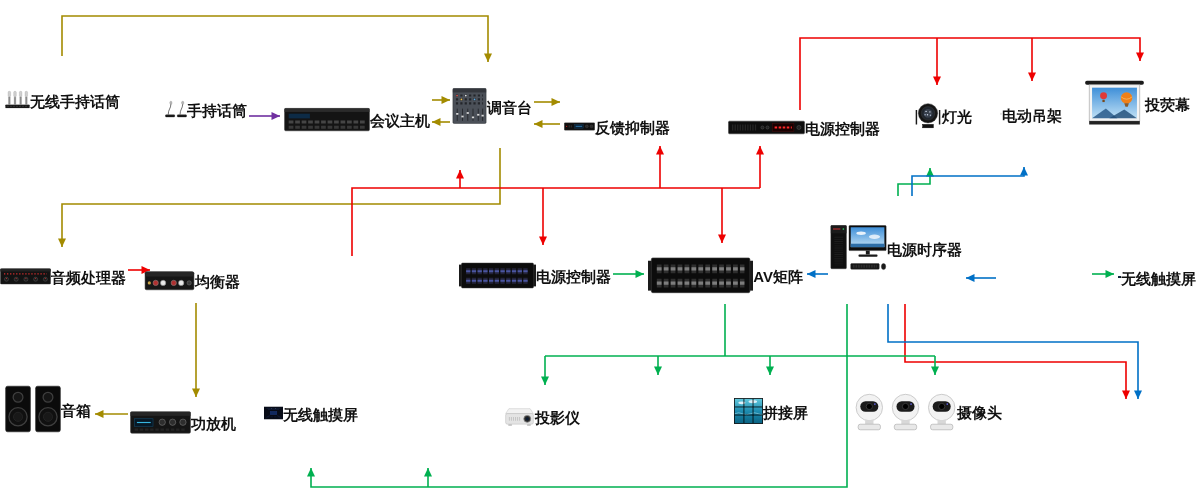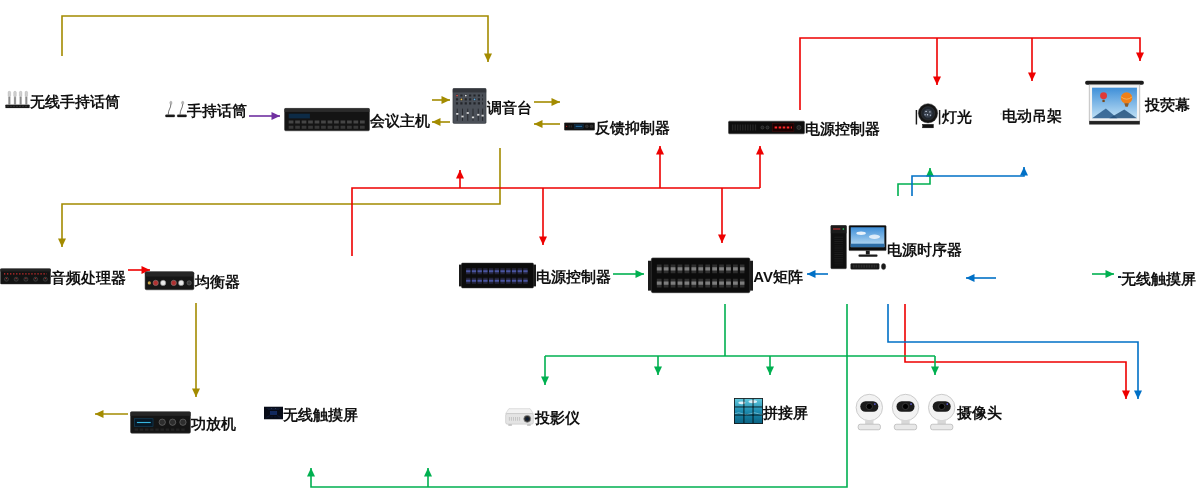--- a/index.html
+++ b/index.html
@@ -325,20 +325,33 @@
       <rect x="1" y="1" width="76" height="48" rx="6" fill="#0a0a0a" stroke="#2c2c2c"></rect>
       <rect x="8" y="6" width="58" height="38" fill="#10263e"></rect>
       <rect x="8" y="6" width="58" height="7" fill="#1c4166"></rect>
       <line x1="13" y1="22" x2="60" y2="22" stroke="#2f84c4" stroke-width="6" stroke-dasharray="8 3"></line>
       <line x1="13" y1="33" x2="60" y2="33" stroke="#1f5e8e" stroke-width="6" stroke-dasharray="8 3"></line>
       <circle cx="71.5" cy="25" r="2.2" fill="#333"></circle>
     </svg>
     <div class="lbl">无线触摸屏</div>
   </div>
 
+  <div class="device" style="left:5px;top:372px;width:86px">
+    <svg class="icon" width="86" height="74" viewBox="0 0 86 74">
+      <rect x="1" y="2" width="38" height="70" rx="3" fill="#0b0b0b" stroke="#2e2e2e"></rect>
+      <circle cx="20" cy="19" r="7.5" fill="#151515" stroke="#3e3e3e" stroke-width="2"></circle>
+      <circle cx="20" cy="49" r="14" fill="#101010" stroke="#3e3e3e" stroke-width="2"></circle>
+      <circle cx="20" cy="49" r="7" fill="#181818" stroke="#2a2a2a"></circle>
+      <rect x="47" y="2" width="38" height="70" rx="3" fill="#0b0b0b" stroke="#2e2e2e"></rect>
+      <circle cx="66" cy="19" r="7.5" fill="#151515" stroke="#3e3e3e" stroke-width="2"></circle>
+      <circle cx="66" cy="49" r="14" fill="#101010" stroke="#3e3e3e" stroke-width="2"></circle>
+      <circle cx="66" cy="49" r="7" fill="#181818" stroke="#2a2a2a"></circle>
+    </svg>
+    <div class="lbl">音箱</div>
+  </div>
 
   <div class="device" style="left:130px;top:400px;width:106px">
     <svg class="icon" width="106" height="45" viewBox="0 0 106 45">
       <rect x="1" y="4" width="104" height="37" rx="2" fill="#151515" stroke="#3a3a3a"></rect>
       <rect x="1" y="4" width="104" height="7" fill="#262626"></rect>
       <rect x="8" y="16" width="32" height="13" fill="#071825" stroke="#134a6a"></rect>
       <line x1="12" y1="22.5" x2="36" y2="22.5" stroke="#37b6e0" stroke-width="2"></line>
       <circle cx="56" cy="22" r="5.5" fill="#2e2e2e" stroke="#7a7a7a"></circle>
       <circle cx="74" cy="22" r="5.5" fill="#2e2e2e" stroke="#7a7a7a"></circle>
       <circle cx="92" cy="22" r="5.5" fill="#2e2e2e" stroke="#7a7a7a"></circle>

